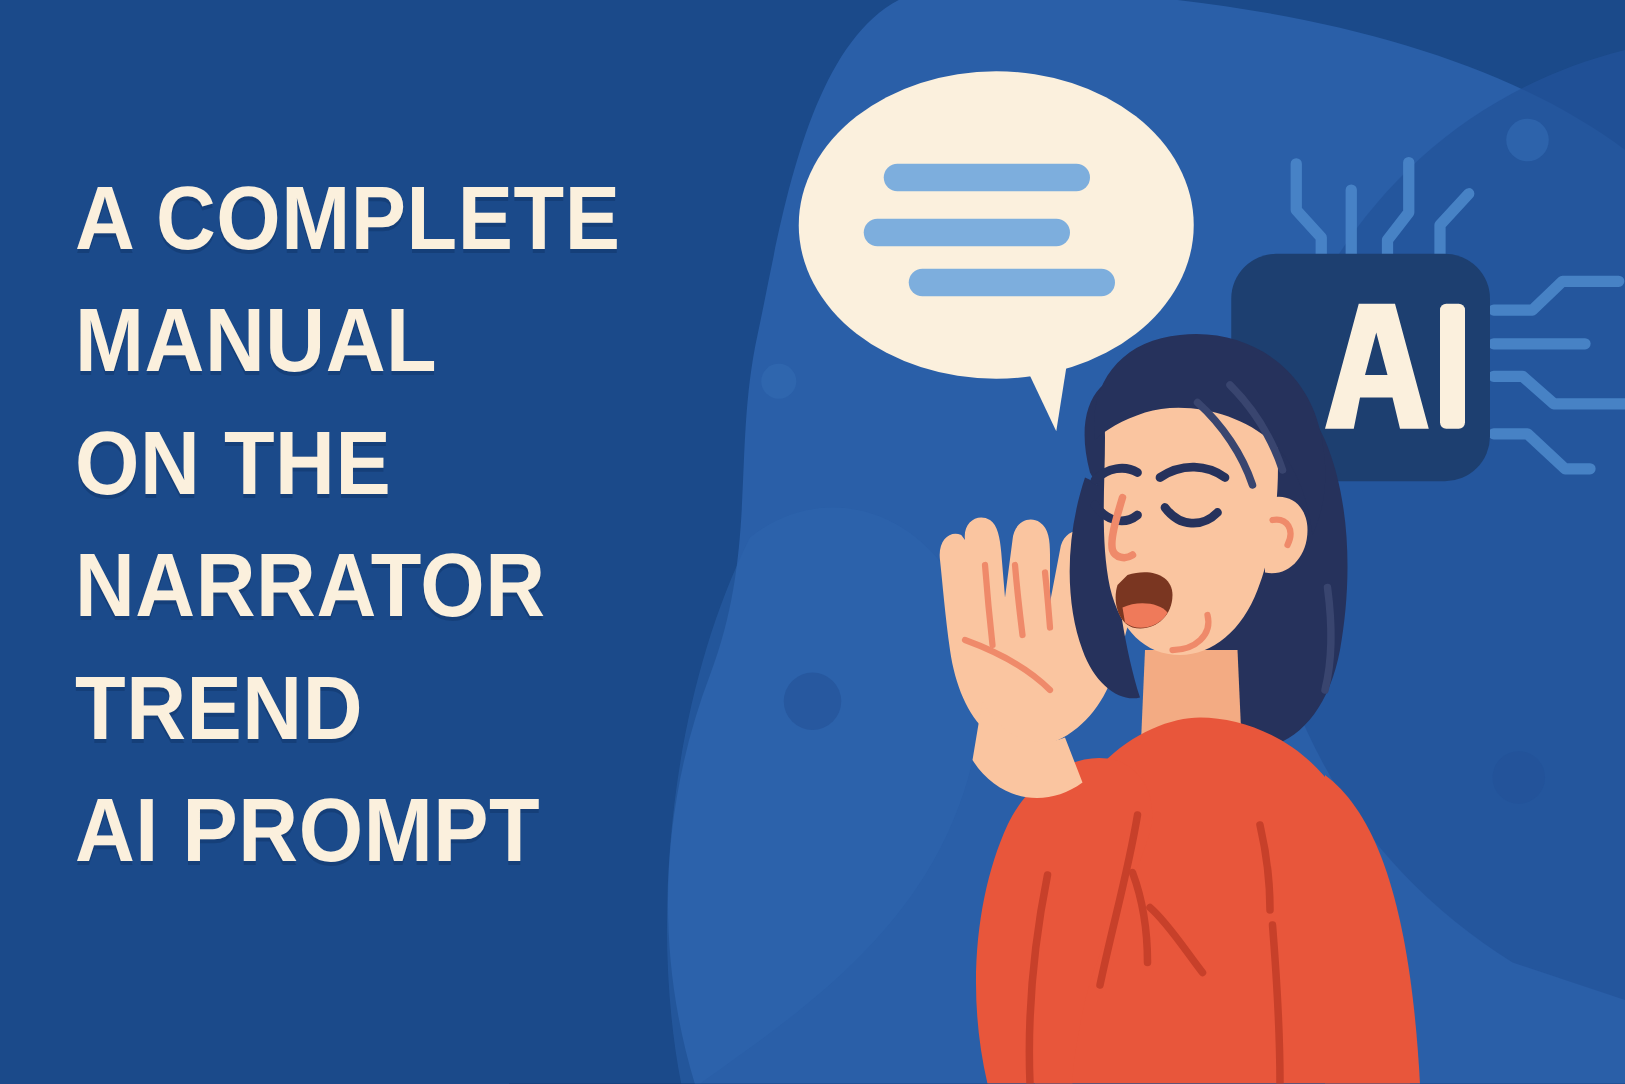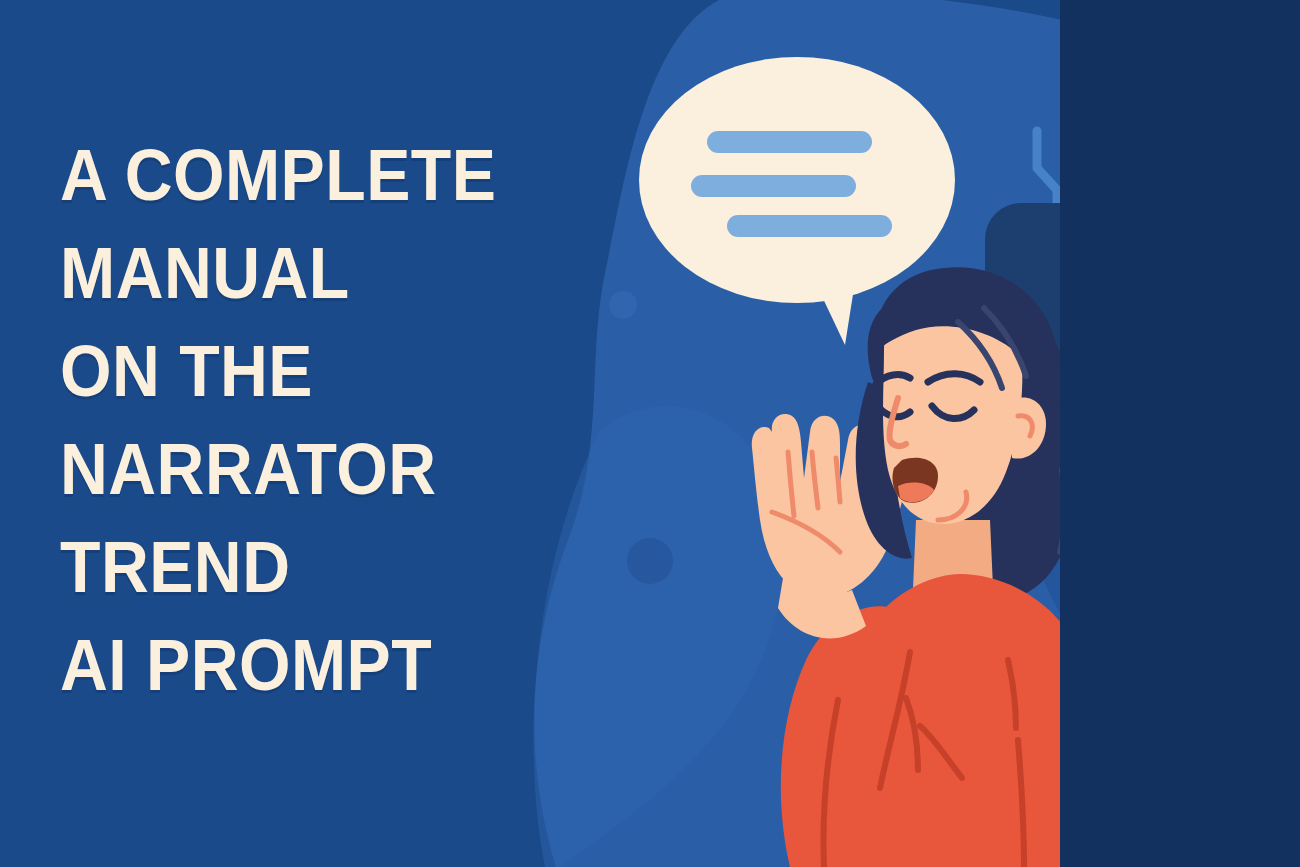--- a/index.html
+++ b/index.html
@@ -2,21 +2,21 @@
 <html><head>
 <meta charset="utf-8">
 <style>
   html, body {
     margin: 0;
     padding: 0;
     background: #12315f;
   }
   #poster {
     position: relative;
-    width: 1060px;
+    width: 1300px;
     height: 867px;
     overflow: hidden;
     font-family: "Liberation Sans", sans-serif;
     background: #1b4a8a;
   }
   #poster svg.layer {
     position: absolute;
     inset: 0;
     width: 1300px;
     height: 867px;

